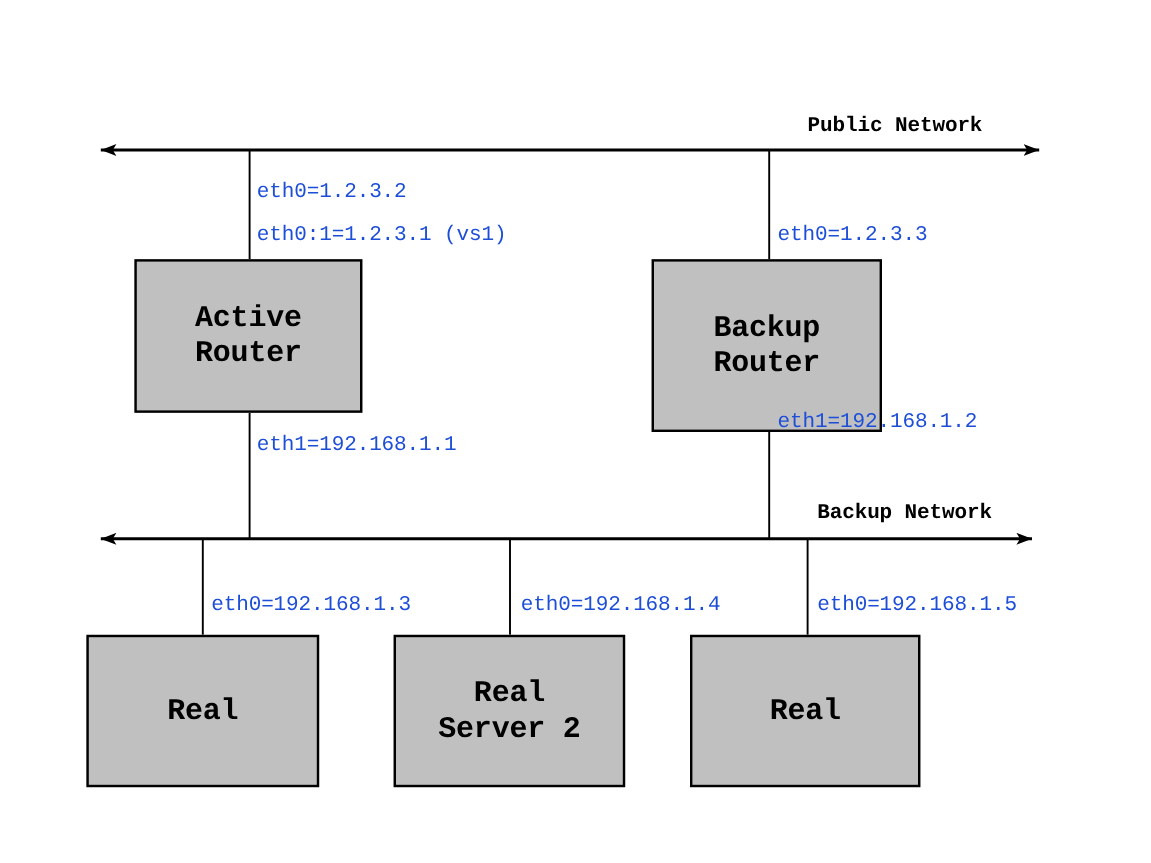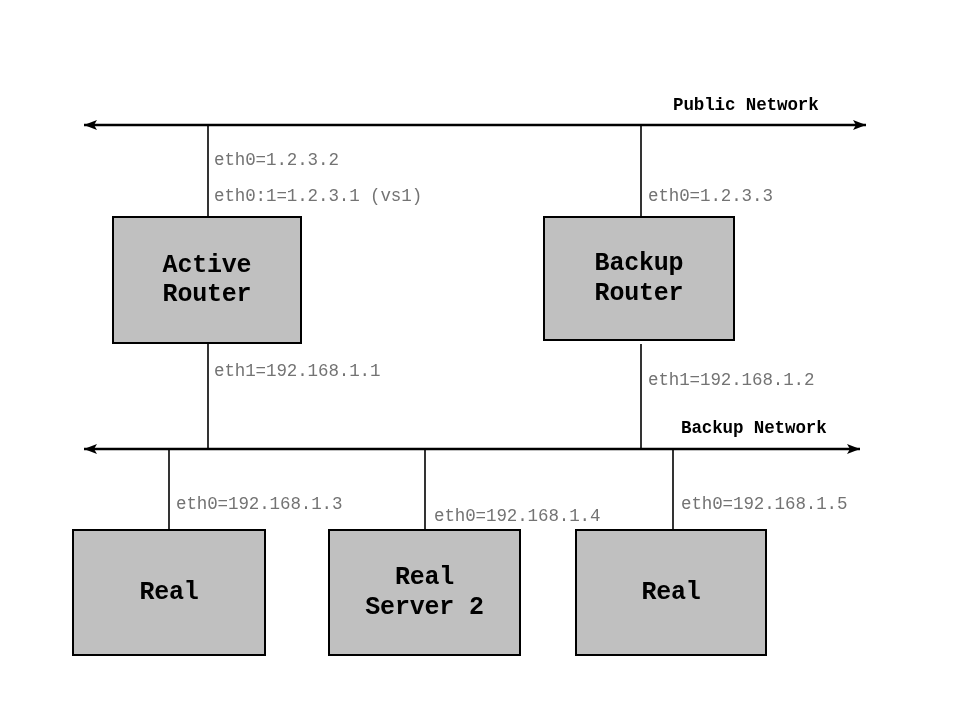--- a/index.html
+++ b/index.html
@@ -35,21 +35,21 @@
     font-size: 25px;
     line-height: 1.18;
     color: #000000;
     text-align: right;
     letter-spacing: -0.2px;
   }
   .node-line { display: block; white-space: nowrap; }
   .iface-label {
     position: absolute;
     font-size: 17.5px;
-    color: #737373;
+    color: #1d4ed8;
     white-space: nowrap;
     line-height: 1.0;
     letter-spacing: -0.1px;
   }
   .bus-label {
     position: absolute;
     font-size: 17.5px;
     font-weight: bold;
     color: #000000;
     white-space: nowrap;
@@ -94,31 +94,31 @@
   <div class="iface-label" style="left:214px; top:152px;">eth0=1.2.3.2</div>
   <div class="iface-label" style="left:214px; top:188px;">eth0:1=1.2.3.1 (vs1)</div>
 
   <div class="iface-label" style="left:648px; top:188px;">eth0=1.2.3.3</div>
 
   <div class="node-box" style="left:112px; top:216px; width:190px; height:128px;">
     <span class="node-line">Active</span>
     <span class="node-line">Router</span>
   </div>
 
-  <div class="node-box" style="left:543px; top:216px; width:192px; height:125px;">
+  <div class="node-box" style="left:543px; top:216px; width:192px; height:144px;">
     <span class="node-line">Backup</span>
     <span class="node-line">Router</span>
   </div>
 
   <div class="iface-label" style="left:214px; top:363px;">eth1=192.168.1.1</div>
 
-  <div class="iface-label" style="left:648px; top:372px;">eth1=192.168.1.2</div>
+  <div class="iface-label" style="left:648px; top:344px;">eth1=192.168.1.2</div>
 
   <div class="iface-label" style="left:176px; top:496px;">eth0=192.168.1.3</div>
-  <div class="iface-label" style="left:434px; top:496px;margin-top:12px;">eth0=192.168.1.4</div>
+  <div class="iface-label" style="left:434px; top:496px;">eth0=192.168.1.4</div>
   <div class="iface-label" style="left:681px; top:496px;">eth0=192.168.1.5</div>
 
   <div class="node-box" style="left:72px; top:529px; width:194px; height:127px;">
     <span class="node-line">Real</span>
   </div>
 
   <div class="node-box" style="left:328px; top:529px; width:193px; height:127px;">
     <span class="node-line">Real</span>
     <span class="node-line">Server 2</span>
   </div>

